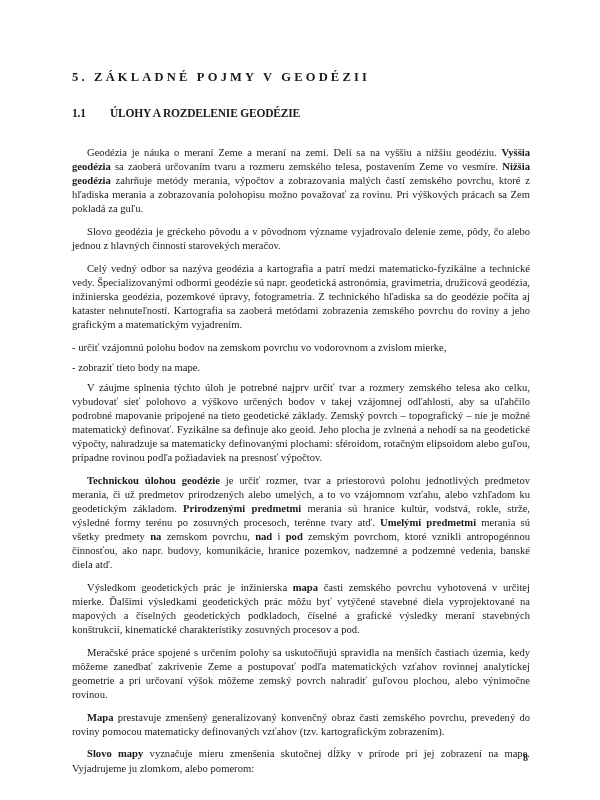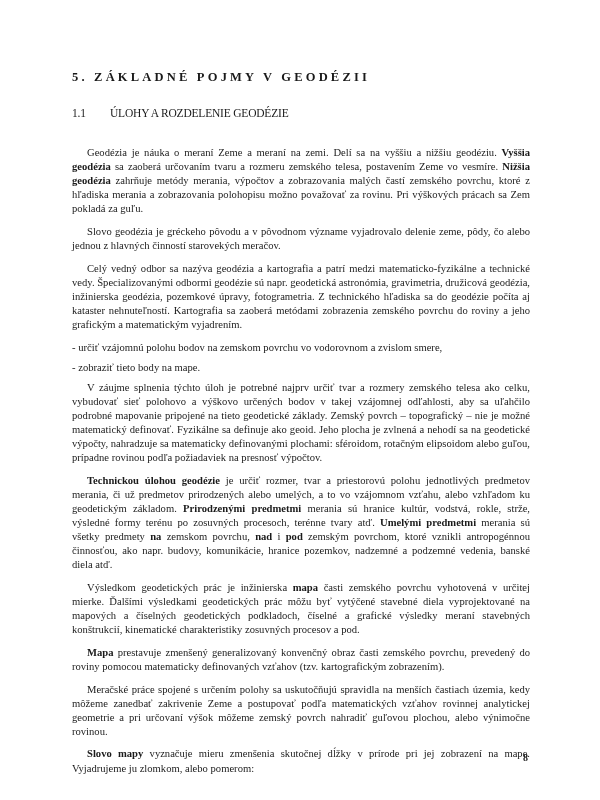--- a/index.html
+++ b/index.html
@@ -1,20 +1,20 @@
 <!DOCTYPE html>
 <html><head>
 <meta charset="utf-8">
 <style>
   html, body { margin:0; padding:0; background:#ffffff; }
   body { width:600px; height:800px; position:relative; overflow:hidden;
          font-family:"Liberation Serif", "DejaVu Serif", serif; color:#1a1a1a; }
   .page { position:absolute; left:72px; top:0; width:458px; }
   .h1 { position:absolute; top:70px; left:0; font-weight:bold; font-size:12.5px; letter-spacing:3.2px; white-space:nowrap; }
-  .h2 { position:absolute; top:107px; left:0; font-weight:normal; font-size:11.5px; white-space:nowrap; letter-spacing:-0.2px; }
+  .h2 { position:absolute; top:107px; left:0; font-weight:bold; font-size:11.5px; white-space:nowrap; letter-spacing:-0.2px; }
   .h2 .num { display:inline-block; width:38px; }
   .body { position:absolute; top:146px; left:0; width:458px; font-size:10.6px; line-height:14.1px; text-align:justify; }
   .body p { margin:0 0 8.5px 0; text-indent:15px; }
   .body p.noind { text-indent:15px; margin-bottom:6px; }
   .body p.item { text-indent:0; margin-bottom:6px; }
   .body b { font-weight:bold; }
   .body u { text-decoration:underline; }
   .pnum { position:absolute; top:752px; left:523px; font-size:10px; font-weight:bold; }
 </style>
 </head>
@@ -27,30 +27,30 @@
   </div>
 
   <div class="body">
     <p><span>Geodézia je náuka o meraní Zeme a meraní na zemi. Delí sa na vyššiu a nižšiu geodéziu. </span><b>Vyššia geodézia</b><span> sa zaoberá určovaním tvaru a rozmeru zemského telesa, postavením Zeme vo vesmíre. </span><b>Nižšia geodézia</b><span> zahrňuje metódy merania, výpočtov a zobrazovania malých častí zemského povrchu, ktoré z hľadiska merania a zobrazovania polohopisu možno považovať za rovinu. Pri výškových prácach sa Zem pokladá za guľu.</span></p>
 
     <p><span>Slovo geodézia je gréckeho pôvodu a v pôvodnom význame vyjadrovalo delenie zeme, pôdy, čo alebo jednou z hlavných činností starovekých meračov.</span></p>
 
     <p><span>Celý vedný odbor sa nazýva geodézia a kartografia a patrí medzi matematicko-fyzikálne a technické vedy. Špecializovanými odbormi geodézie sú napr. geodetická astronómia, gravimetria, družicová geodézia, inžinierska geodézia, pozemkové úpravy, fotogrametria. Z technického hľadiska sa do geodézie počíta aj kataster nehnuteľností. Kartografia sa zaoberá metódami zobrazenia zemského povrchu do roviny a jeho grafickým a matematickým vyjadrením.</span></p>
 
 
-    <p class="item">- určiť vzájomnú polohu bodov na zemskom povrchu vo vodorovnom a zvislom smere,</p>
+    <p class="item">- určiť vzájomnú polohu bodov na zemskom povrchu vo vodorovnom a zvislom mierke,</p>
     <p class="item">- zobraziť tieto body na mape.</p>
 
     <p><span>V záujme splnenia týchto úloh je potrebné najprv určiť tvar a rozmery zemského telesa ako celku, vybudovať sieť polohovo a výškovo určených bodov v takej vzájomnej odľahlosti, aby sa uľahčilo podrobné mapovanie pripojené na tieto geodetické základy. Zemský povrch – topografický – nie je možné matematický definovať. Fyzikálne sa definuje ako geoid. Jeho plocha je zvlnená a nehodí sa na geodetické výpočty, nahradzuje sa matematicky definovanými plochami: sféroidom, rotačným elipsoidom alebo guľou, prípadne rovinou podľa požiadaviek na presnosť výpočtov.</span></p>
 
     <p><b>Technickou úlohou geodézie</b><span> je určiť rozmer, tvar a priestorovú polohu jednotlivých predmetov merania, či už predmetov prirodzených alebo umelých, a to vo vzájomnom vzťahu, alebo vzhľadom ku geodetickým základom. </span><b>Prirodzenými predmetmi</b><span> merania sú hranice kultúr, vodstvá, rokle, strže, výsledné formy terénu po zosuvných procesoch, terénne tvary atď. </span><b>Umelými predmetmi</b><span> merania sú všetky predmety </span><b>na</b><span> zemskom povrchu, </span><b>nad</b><span> i </span><b>pod</b><span> zemským povrchom, ktoré vznikli antropogénnou činnosťou, ako napr. budovy, komunikácie, hranice pozemkov, nadzemné a podzemné vedenia, banské diela atď.</span></p>
 
     <p><span>Výsledkom geodetických prác je inžinierska </span><b>mapa</b><span> časti zemského povrchu vyhotovená v určitej mierke. Ďalšími výsledkami geodetických prác môžu byť vytýčené stavebné diela vyprojektované na mapových a číselných geodetických podkladoch, číselné a grafické výsledky meraní stavebných konštrukcií, kinematické charakteristiky zosuvných procesov a pod.</span></p>
 
+    <p><span>Meračské práce spojené s určením polohy sa uskutočňujú spravidla na menších častiach územia, kedy môžeme zanedbať zakrivenie Zeme a postupovať podľa matematických vzťahov rovinnej analytickej geometrie a pri určovaní výšok môžeme zemský povrch nahradiť guľovou plochou, alebo výnimočne rovinou.</span></p>
+
     <p><b>Mapa</b><span> prestavuje zmenšený generalizovaný konvenčný obraz časti zemského povrchu, prevedený do roviny pomocou matematicky definovaných vzťahov (tzv. kartografickým zobrazením).</span></p>
-
-    <p><span>Meračské práce spojené s určením polohy sa uskutočňujú spravidla na menších častiach územia, kedy môžeme zanedbať zakrivenie Zeme a postupovať podľa matematických vzťahov rovinnej analytickej geometrie a pri určovaní výšok môžeme zemský povrch nahradiť guľovou plochou, alebo výnimočne rovinou.</span></p>
 
     <p><b>Slovo mapy</b><span> vyznačuje mieru zmenšenia skutočnej dĺžky v prírode pri jej zobrazení na mape. Vyjadrujeme ju zlomkom, alebo pomerom:</span></p>
   </div>
 </div>
 
 <div class="pnum">8</div>
 
 </body></html>

